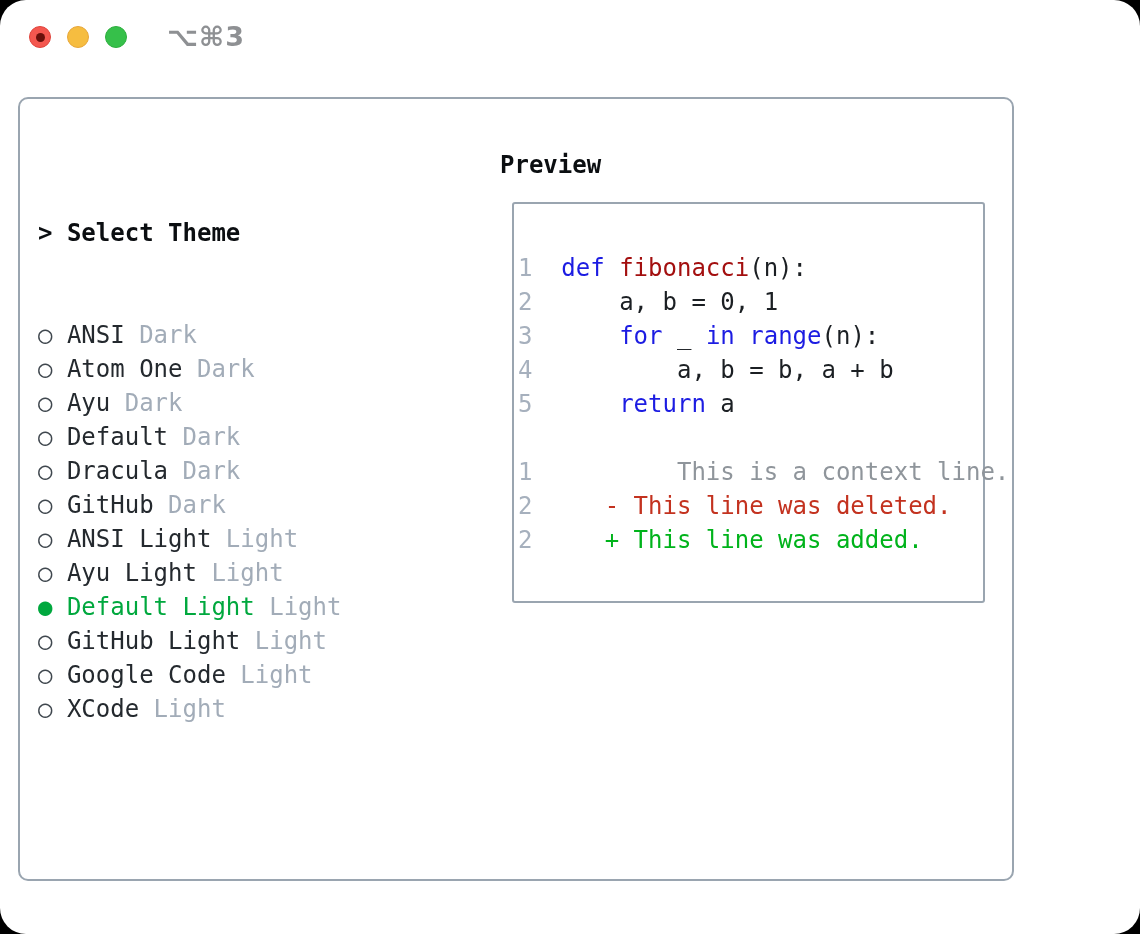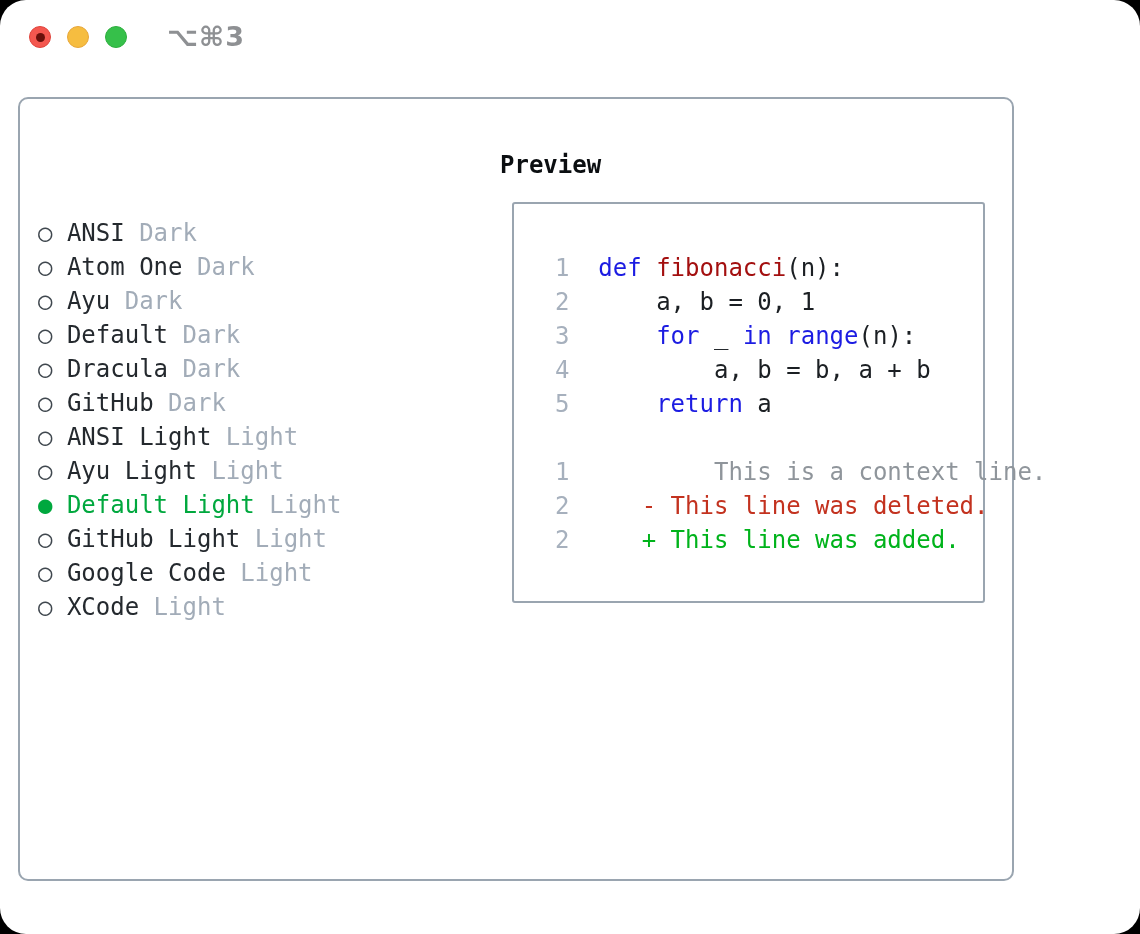--- a/index.html
+++ b/index.html
@@ -42,21 +42,21 @@
   .t-name.sel{color:var(--c-green-sel);margin-top:16px;}
   .t-variant{color:var(--c-muted);}
   .apply-header{color:var(--c-text);padding-left:2ch;}
   .spacer{height:34px;}
   
   .preview-title{position:absolute;left:500px;top:148px;font-weight:bold;color:var(--c-heading);}
   .preview-box{
     position:absolute;left:512px;top:202px;width:473px;height:401px;
     border:2px solid var(--c-border);border-radius:3px;box-sizing:border-box;background:#fff;
   }
-  .code-pre{position:absolute;left:518px;top:251px;margin-left:37px;}
+  .code-pre{position:absolute;left:518px;top:251px;}
   .tok-ln{color:var(--c-lineno);}
   .tok-d{color:var(--c-code-text);}
   .tok-kw{color:var(--c-blue-kw);}
   .tok-fn{color:var(--c-red-fn);}
   .tok-ctx{color:var(--c-ctx);}
   .tok-del{color:var(--c-red-del);}
   .tok-add{color:var(--c-green-add);}
 </style>
 </head>
 <body>
@@ -68,20 +68,21 @@
         <span class="dot"></span>
       </span>
     <span class="light yellow"></span>
     <span class="light green"></span>
   </div>
   <div class="shortcut">⌥⌘3</div>
 
   <div class="panel"></div>
 
   <div class="left-col mono">
+    <div class="line list-header"><span class="prompt">&gt;</span><span> </span><span>Select Theme</span></div>
     <div id="theme-list"><div class="line"><span class="marker">○</span><span class="t-name"> ANSI</span><span class="t-variant"> Dark</span></div><div class="line"><span class="marker">○</span><span class="t-name"> Atom One</span><span class="t-variant"> Dark</span></div><div class="line"><span class="marker">○</span><span class="t-name"> Ayu</span><span class="t-variant"> Dark</span></div><div class="line"><span class="marker">○</span><span class="t-name"> Default</span><span class="t-variant"> Dark</span></div><div class="line"><span class="marker">○</span><span class="t-name"> Dracula</span><span class="t-variant"> Dark</span></div><div class="line"><span class="marker">○</span><span class="t-name"> GitHub</span><span class="t-variant"> Dark</span></div><div class="line"><span class="marker">○</span><span class="t-name"> ANSI Light</span><span class="t-variant"> Light</span></div><div class="line"><span class="marker">○</span><span class="t-name"> Ayu Light</span><span class="t-variant"> Light</span></div><div class="line"><span class="marker sel">●</span><span class="t-name sel"> Default Light</span><span class="t-variant"> Light</span></div><div class="line"><span class="marker">○</span><span class="t-name"> GitHub Light</span><span class="t-variant"> Light</span></div><div class="line"><span class="marker">○</span><span class="t-name"> Google Code</span><span class="t-variant"> Light</span></div><div class="line"><span class="marker">○</span><span class="t-name"> XCode</span><span class="t-variant"> Light</span></div></div>
     <div class="spacer"></div>
     
     
     
     
   </div>
 
   <div class="preview-title mono">Preview</div>
   <div class="preview-box"></div>

